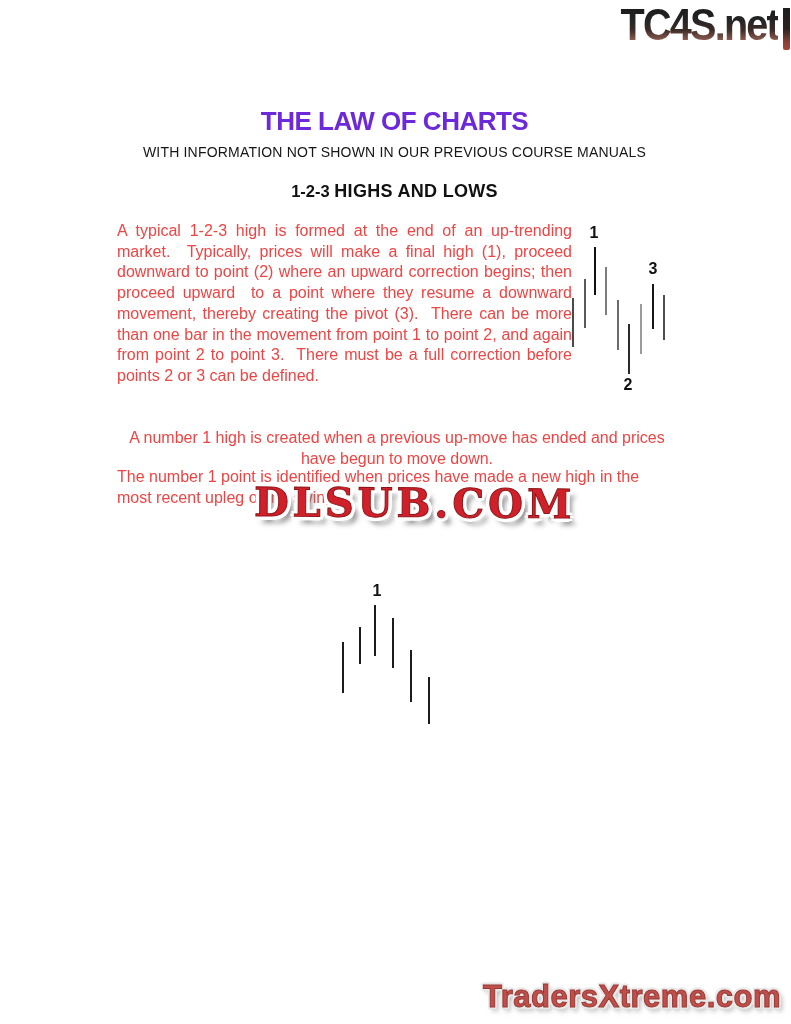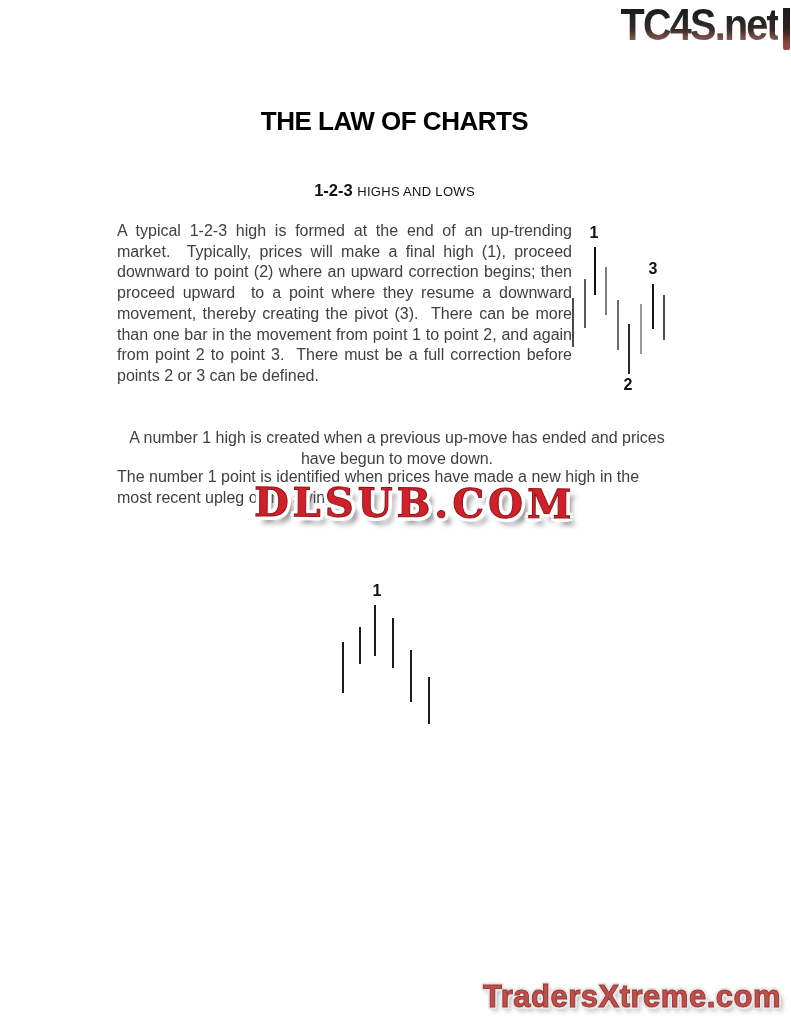--- a/index.html
+++ b/index.html
@@ -17,36 +17,36 @@
     text-shadow:0 0 1px rgba(255,255,255,0);
   }
   .edge-mark{
     position:absolute;left:783px;top:8px;width:7px;height:42px;
     background:linear-gradient(180deg,#1d1d1d 0%,#2c2220 50%,#8d4038 82%,#a5453c 100%);
     border-radius:0 0 2px 2px;
   }
   
   .title{
     position:absolute;left:117px;top:106px;width:555px;text-align:center;
-    font-size:26px;font-weight:bold;letter-spacing:-.5px;color:#000000;
+    font-size:26px;font-weight:bold;letter-spacing:-.5px;color:#6d28d9;
   }
   .subtitle{
     position:absolute;left:87px;top:144px;width:615px;text-align:center;
     font-size:14px;color:#161616;letter-spacing:.2px;
   }
   .section-heading{
     position:absolute;left:117px;top:181px;width:555px;text-align:center;
     color:#111;
   }
   .section-heading .num{font-size:16.5px;font-weight:bold;text-align:right;}
-  .section-heading .name{font-size:13px;font-weight:normal;letter-spacing:.3px;}
+  .section-heading .name{font-size:18px;font-weight:bold;letter-spacing:.3px;}
   
   .para{
     position:absolute;left:117px;font-size:16px;line-height:20.7px;
-    margin:0;color:#404040;white-space:pre-wrap;
+    margin:0;color:#ef4444;white-space:pre-wrap;
   }
   .para1{top:221px;width:455px;text-align:justify;}
   .para2{top:428px;width:560px;text-align:center;}
   .para3{top:467px;width:560px;text-align:left;}
   
   .diagram{position:absolute;}
   .diagram1{left:565px;top:222px;width:112px;height:180px;}
   .diagram2{left:330px;top:583px;width:110px;height:145px;}
   .diagram .bar{position:absolute;width:2px;display:block;}
   .diagram .lbl{
@@ -79,20 +79,21 @@
 </head>
 <body>
 
 <div class="page">
 
   <div class="tc4s">TC4S.net</div>
   <div class="edge-mark"></div>
 
   <div class="title">THE LAW OF CHARTS</div>
 
+  <div class="subtitle">WITH INFORMATION NOT SHOWN IN OUR PREVIOUS COURSE MANUALS</div>
 
   <div class="section-heading"><span class="num">1-2-3</span><span class="num"> </span><span class="name">HIGHS AND LOWS</span></div>
 
   <p class="para para1">A typical 1-2-3 high is formed at the end of an up-trending market.  Typically, prices will make a final high (1), proceed downward to point (2) where an upward correction begins; then proceed upward  to a point where they resume a downward movement, thereby creating the pivot (3).  There can be more than one bar in the movement from point 1 to point 2, and again from point 2 to point 3.  There must be a full correction before points 2 or 3 can be defined.</p>
 
   <div class="diagram diagram1">
       <span class="bar" style="left: 7px; top: 76px; height: 49px; background: rgb(74, 74, 74);"></span>
       <span class="bar" style="left: 19px; top: 57px; height: 49px; background: rgb(90, 90, 90);"></span>
       <span class="bar" style="left: 29px; top: 25px; height: 48px; background: rgb(17, 17, 17);"></span>
       <span class="bar" style="left: 40px; top: 45px; height: 48px; background: rgb(125, 125, 125);"></span>

